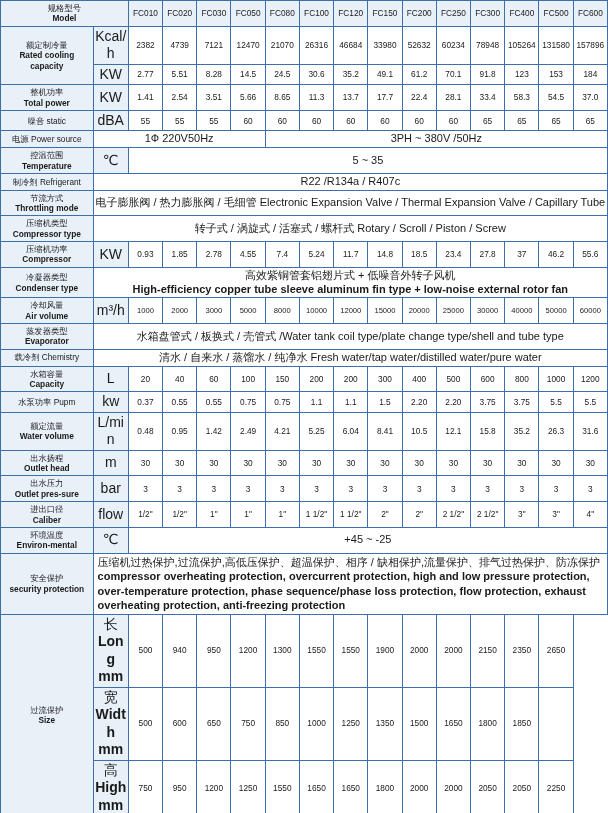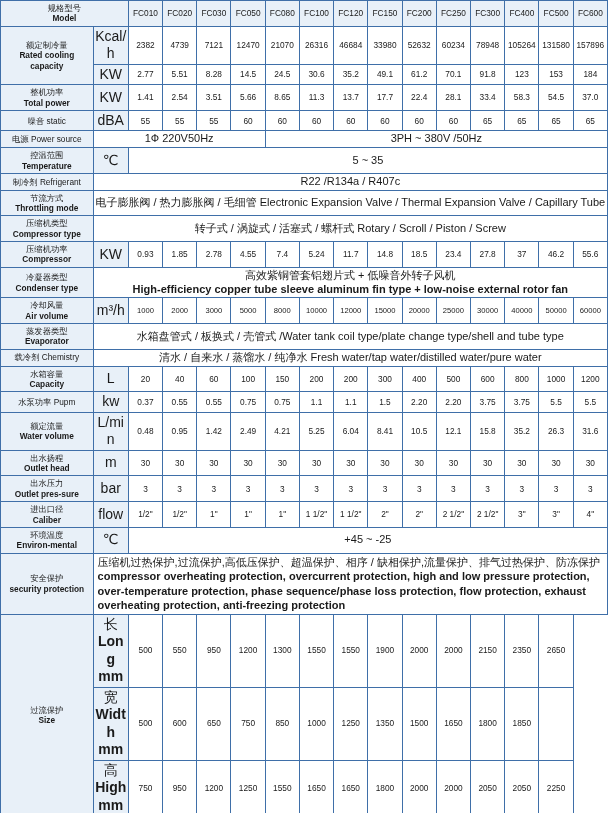--- a/index.html
+++ b/index.html
@@ -425,21 +425,21 @@
     <td class="lbl" rowspan="3" style="width:46px">
       <span class="cn">过流保护</span>
       <span class="en">Size</span>
     </td>
     <td class="unit">
       <span class="cn">长</span>
       <span class="en">Long</span>
       <span class="en">mm</span>
     </td>
     <td class="val">500</td>
-    <td class="val">550</td>
+    <td class="val">940</td>
     <td class="val">950</td>
     <td class="val">1200</td>
     <td class="val">1300</td>
     <td class="val">1550</td>
     <td class="val">1550</td>
     <td class="val">1900</td>
     <td class="val">2000</td>
     <td class="val">2000</td>
     <td class="val">2150</td>
     <td class="val">2350</td>

